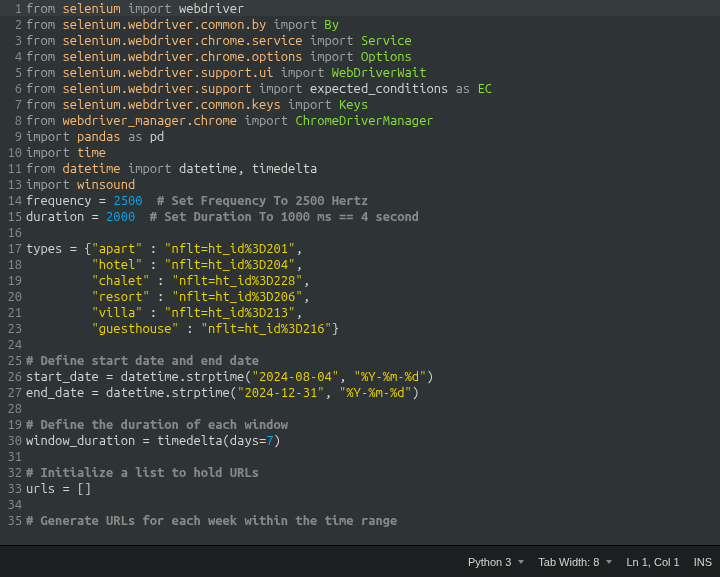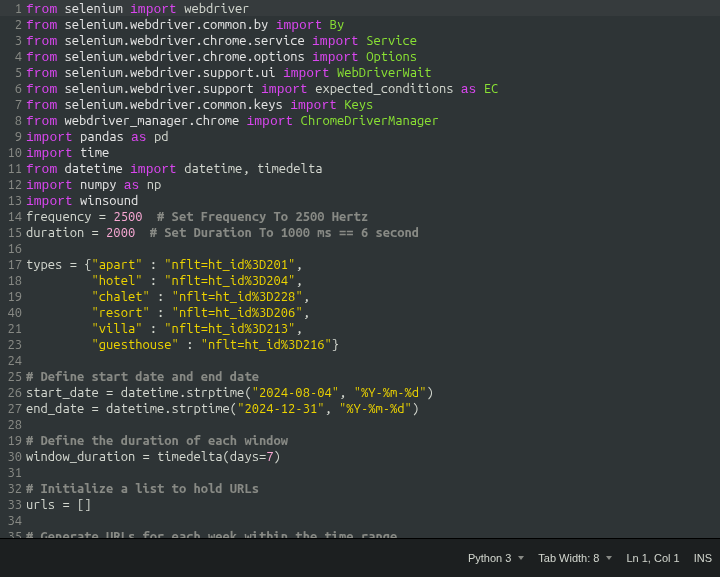--- a/index.html
+++ b/index.html
@@ -33,31 +33,31 @@
     flex-shrink: 0;
   }
   .code {
     flex: 1;
     white-space: pre;
   }
   .hl-line .code { background: rgba(255,255,255,0.04); }
   .hl-line .gutter { background: rgba(255,255,255,0.04); }
 
   
-  .kw  { color: #d946ef; font-family: Liberation Mono, monospace; }     
-  .ns  { color: #e5e5e5; text-align: right; }     
+  .kw  { color: #a3a3a3; }     
+  .ns  { color: #fdba74; text-align: right; }     
   .id  { color: #d3d7cf; }     
   .cls { color: #8ae234; }     
   .str { color: #edd400; }     
-  .num { color: #f9a8d4; }     
+  .num { color: #0ea5e9; }     
   .cmt { color: #888a85; font-weight: bold; }     
   .def { color: #d3d7cf; }
 
   .statusbar {
-    height: 39px;
+    height: 32px;
     background: #1c1f20;
     border-top: 1px solid #000;
     display: flex;
     align-items: center;
     font-family: sans-serif;
     font-size: 11px;
     color: #d3d7cf;
     padding: 0 8px;
     gap: 14px;
     justify-content: flex-end;
@@ -85,29 +85,28 @@
     <div class="code-line"><div class="gutter">2</div><div class="code"><span class="kw">from</span><span class="id"> </span><span class="ns">selenium.webdriver.common.by</span><span class="id"> </span><span class="kw">import</span><span class="id"> </span><span class="cls">By</span></div></div>
     <div class="code-line"><div class="gutter">3</div><div class="code"><span class="kw">from</span><span class="id"> </span><span class="ns">selenium.webdriver.chrome.service</span><span class="id"> </span><span class="kw">import</span><span class="id"> </span><span class="cls">Service</span></div></div>
     <div class="code-line"><div class="gutter">4</div><div class="code"><span class="kw">from</span><span class="id"> </span><span class="ns">selenium.webdriver.chrome.options</span><span class="id"> </span><span class="kw">import</span><span class="id"> </span><span class="cls">Options</span></div></div>
     <div class="code-line"><div class="gutter">5</div><div class="code"><span class="kw">from</span><span class="id"> </span><span class="ns">selenium.webdriver.support.ui</span><span class="id"> </span><span class="kw">import</span><span class="id"> </span><span class="cls">WebDriverWait</span></div></div>
     <div class="code-line"><div class="gutter">6</div><div class="code"><span class="kw">from</span><span class="id"> </span><span class="ns">selenium.webdriver.support</span><span class="id"> </span><span class="kw">import</span><span class="id"> </span><span class="def">expected_conditions</span><span class="id"> </span><span class="kw">as</span><span class="id"> </span><span class="cls">EC</span></div></div>
     <div class="code-line"><div class="gutter">7</div><div class="code"><span class="kw">from</span><span class="id"> </span><span class="ns">selenium.webdriver.common.keys</span><span class="id"> </span><span class="kw">import</span><span class="id"> </span><span class="cls">Keys</span></div></div>
     <div class="code-line"><div class="gutter">8</div><div class="code"><span class="kw">from</span><span class="id"> </span><span class="ns">webdriver_manager.chrome</span><span class="id"> </span><span class="kw">import</span><span class="id"> </span><span class="cls">ChromeDriverManager</span></div></div>
     <div class="code-line"><div class="gutter">9</div><div class="code"><span class="kw">import</span><span class="id"> </span><span class="ns">pandas</span><span class="id"> </span><span class="kw">as</span><span class="id"> </span><span class="def">pd</span></div></div>
     <div class="code-line"><div class="gutter">10</div><div class="code"><span class="kw">import</span><span class="id"> </span><span class="ns">time</span></div></div>
     <div class="code-line"><div class="gutter">11</div><div class="code"><span class="kw">from</span><span class="id"> </span><span class="ns">datetime</span><span class="id"> </span><span class="kw">import</span><span class="id"> </span><span class="def">datetime</span><span class="id">, </span><span class="def">timedelta</span></div></div>
-    <div class="code-line"><div class="gutter">12</div><div class="code"><span class="kw">import</span><span class="id"> </span><span class="ns">numpy</span><span class="id"> </span><span class="kw">as</span><span class="id"> </span><span class="def">np</span></div></div>
     <div class="code-line"><div class="gutter">13</div><div class="code"><span class="kw">import</span><span class="id"> </span><span class="ns">winsound</span></div></div>
     <div class="code-line"><div class="gutter">14</div><div class="code"><span class="id">frequency = </span><span class="num">2500</span><span class="id">  </span><span class="cmt"># Set Frequency To 2500 Hertz</span></div></div>
-    <div class="code-line"><div class="gutter">15</div><div class="code"><span class="id">duration = </span><span class="num">2000</span><span class="id">  </span><span class="cmt"># Set Duration To 1000 ms == 6 second</span></div></div>
+    <div class="code-line"><div class="gutter">15</div><div class="code"><span class="id">duration = </span><span class="num">2000</span><span class="id">  </span><span class="cmt"># Set Duration To 1000 ms == 4 second</span></div></div>
     <div class="code-line"><div class="gutter">16</div><div class="code"><span class="id"></span></div></div>
     <div class="code-line"><div class="gutter">17</div><div class="code"><span class="id">types = {</span><span class="str">"apart"</span><span class="id"> : </span><span class="str">"nflt=ht_id%3D201"</span><span class="id">,</span></div></div>
     <div class="code-line"><div class="gutter">18</div><div class="code"><span class="id">         </span><span class="str">"hotel"</span><span class="id"> : </span><span class="str">"nflt=ht_id%3D204"</span><span class="id">,</span></div></div>
     <div class="code-line"><div class="gutter">19</div><div class="code"><span class="id">         </span><span class="str">"chalet"</span><span class="id"> : </span><span class="str">"nflt=ht_id%3D228"</span><span class="id">,</span></div></div>
-    <div class="code-line"><div class="gutter">40</div><div class="code"><span class="id">         </span><span class="str">"resort"</span><span class="id"> : </span><span class="str">"nflt=ht_id%3D206"</span><span class="id">,</span></div></div>
+    <div class="code-line"><div class="gutter">20</div><div class="code"><span class="id">         </span><span class="str">"resort"</span><span class="id"> : </span><span class="str">"nflt=ht_id%3D206"</span><span class="id">,</span></div></div>
     <div class="code-line"><div class="gutter">21</div><div class="code"><span class="id">         </span><span class="str">"villa"</span><span class="id"> : </span><span class="str">"nflt=ht_id%3D213"</span><span class="id">,</span></div></div>
     <div class="code-line"><div class="gutter">23</div><div class="code"><span class="id">         </span><span class="str">"guesthouse"</span><span class="id"> : </span><span class="str">"nflt=ht_id%3D216"</span><span class="id">}</span></div></div>
     <div class="code-line"><div class="gutter">24</div><div class="code"><span class="id"></span></div></div>
     <div class="code-line"><div class="gutter">25</div><div class="code"><span class="cmt"># Define start date and end date</span></div></div>
     <div class="code-line"><div class="gutter">26</div><div class="code"><span class="id">start_date = datetime.strptime(</span><span class="str">"2024-08-04"</span><span class="id">, </span><span class="str">"%Y-%m-%d"</span><span class="id">)</span></div></div>
     <div class="code-line"><div class="gutter">27</div><div class="code"><span class="id">end_date = datetime.strptime(</span><span class="str">"2024-12-31"</span><span class="id">, </span><span class="str">"%Y-%m-%d"</span><span class="id">)</span></div></div>
     <div class="code-line"><div class="gutter">28</div><div class="code"><span class="id"></span></div></div>
     <div class="code-line"><div class="gutter">19</div><div class="code"><span class="cmt"># Define the duration of each window</span></div></div>
     <div class="code-line"><div class="gutter">30</div><div class="code"><span class="id">window_duration = timedelta(days=</span><span class="num">7</span><span class="id">)</span></div></div>
     <div class="code-line"><div class="gutter">31</div><div class="code"><span class="id"></span></div></div>

